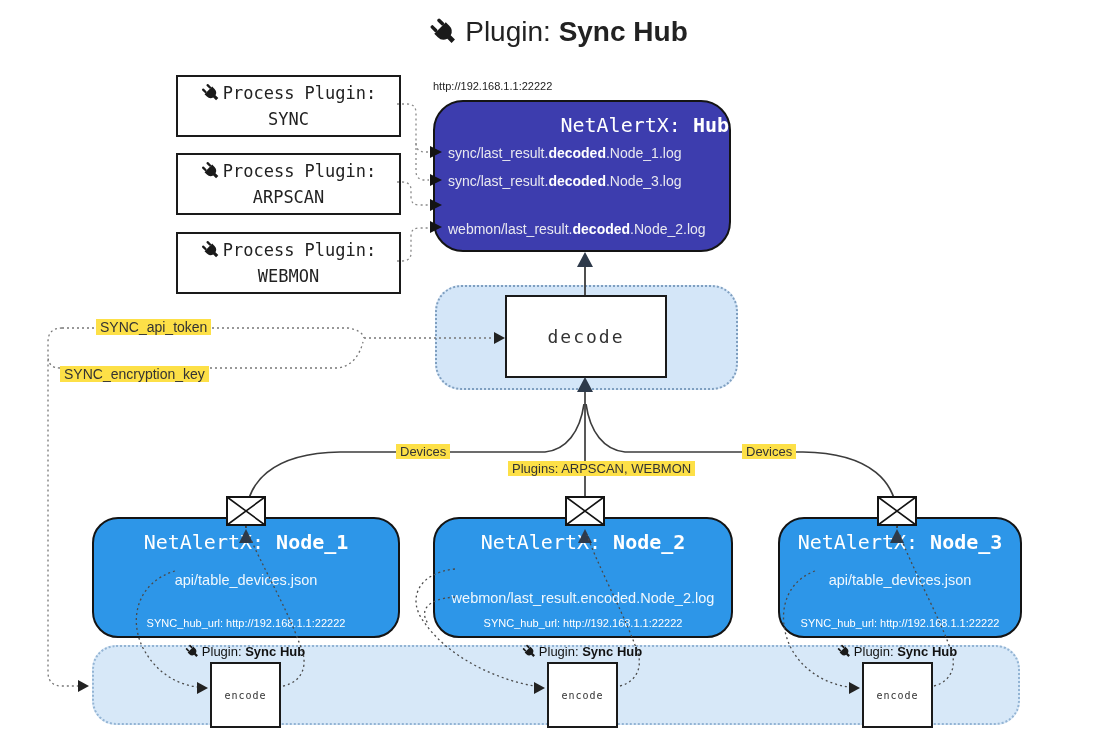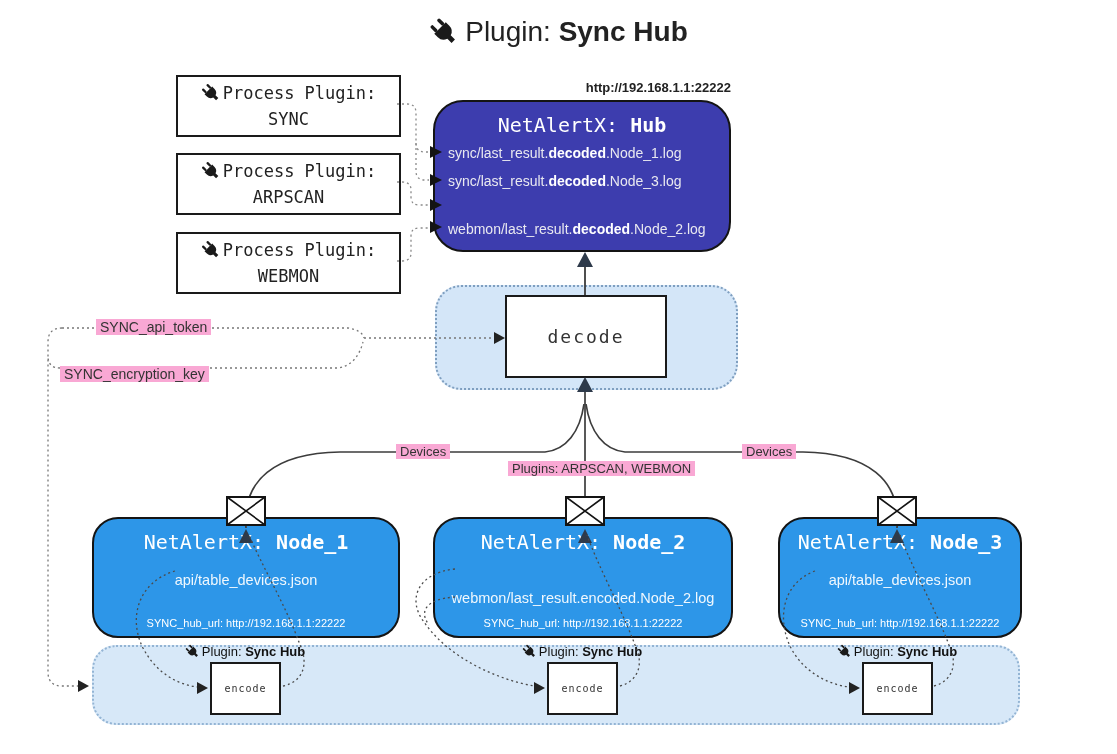--- a/index.html
+++ b/index.html
@@ -18,26 +18,26 @@
 
   
   .pbox{left:176px;width:221px;height:58px;background:#fff;border:2px solid #1a1a1a;
         display:flex;flex-direction:column;justify-content:center;align-items:center;
         font-size:17px;color:#222;line-height:26px;}
   .pbox .l1{display:flex;align-items:center;gap:2px;}
 
   
   .hub{left:433px;top:100px;width:298px;height:152px;background:#3d3dae;
        border:2px solid #141414;border-radius:30px;box-sizing:border-box;}
-  .hub-title{left:0;top:11px;width:100%;text-align:center;color:#fff;font-size:20px;}
+  .hub-title{left:0;top:11px;width:100%;text-align:right;color:#fff;font-size:20px;}
   .hub-title b{font-weight:700;}
   .hub-file{left:13px;width:282px;height:20px;line-height:20px;color:#e9e9f0;
             font-size:14px;white-space:nowrap;}
   .hub-file b{font-weight:700;color:#fff;}
-  .hub-url{left:433px;top:80px;width:298px;text-align:right;font-size:13px;color:#222;font-weight:bold;}
+  .hub-url{left:433px;top:80px;width:298px;text-align:left;font-size:11px;color:#222;}
 
   
   .dec-wrap{left:435px;top:285px;width:303px;height:105px;background:#d4e6f8;
             border:2px dotted #7f9fc0;border-radius:26px;box-sizing:border-box;}
   .dec-box{left:505px;top:295px;width:162px;height:83px;background:#fff;border:2px solid #1a1a1a;
            box-sizing:border-box;display:flex;align-items:center;justify-content:center;
            font-size:18px;color:#333;letter-spacing:2px;}
 
   
   .node{background:#2d96e8;border:2px solid #141414;border-radius:26px;box-sizing:border-box;}
@@ -46,29 +46,29 @@
   .n3{left:778px;top:517px;width:244px;height:121px;}
   .node-title{left:0;top:11px;width:100%;text-align:center;color:#fff;font-size:20px;white-space:nowrap;}
   .node-title b{font-weight:700;}
   .node-file{left:2px;width:calc(100% - 4px);text-align:center;color:rgba(255,255,255,.93);
              font-size:14.5px;white-space:nowrap;}
   .node-url{left:0;bottom:7px;width:100%;text-align:center;color:#fff;font-size:11px;white-space:nowrap;}
 
   
   .band{left:92px;top:645px;width:928px;height:80px;background:#d7e8f8;
         border:2px dotted #93b4d4;border-radius:24px;box-sizing:border-box;}
-  .ebox{top:662px;width:71px;height:53px;background:#fff;border:2px solid #1a1a1a;
+  .ebox{top:662px;width:71px;height:66px;background:#fff;border:2px solid #1a1a1a;
         box-sizing:border-box;display:flex;align-items:center;justify-content:center;
         font-size:10px;color:#333;letter-spacing:1px;}
   .elabel{top:644px;width:180px;display:flex;justify-content:center;align-items:center;gap:2px;
           font-size:13px;color:#111;}
   .elabel b{font-weight:700;}
 
   
-  .online{position:absolute;background:#f9a8d4;padding:0 4px;font-size:13px;color:#333;white-space:nowrap;}
+  .online{position:absolute;background:#fde047;padding:0 4px;font-size:13px;color:#333;white-space:nowrap;}
 
   .plug{display:inline-block;vertical-align:middle;}
 </style>
 </head>
 <body>
 
 <svg width="0" height="0" style="position:absolute">
   <defs>
     <g id="plug" transform="rotate(-45 12 12)">
       <rect x="6.8" y="1.2" width="2.8" height="6.5" rx="1.2" fill="#1a1a1a"></rect>

